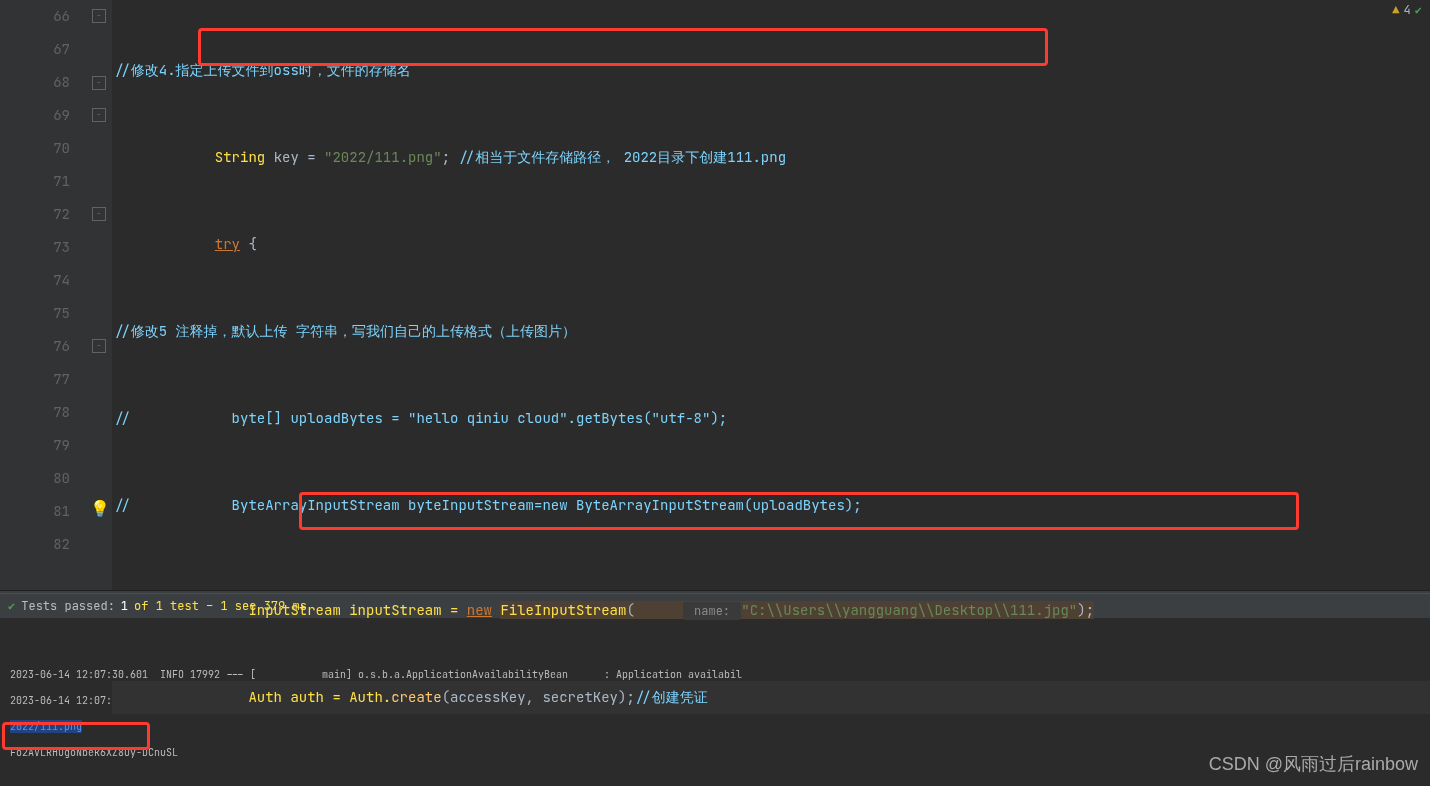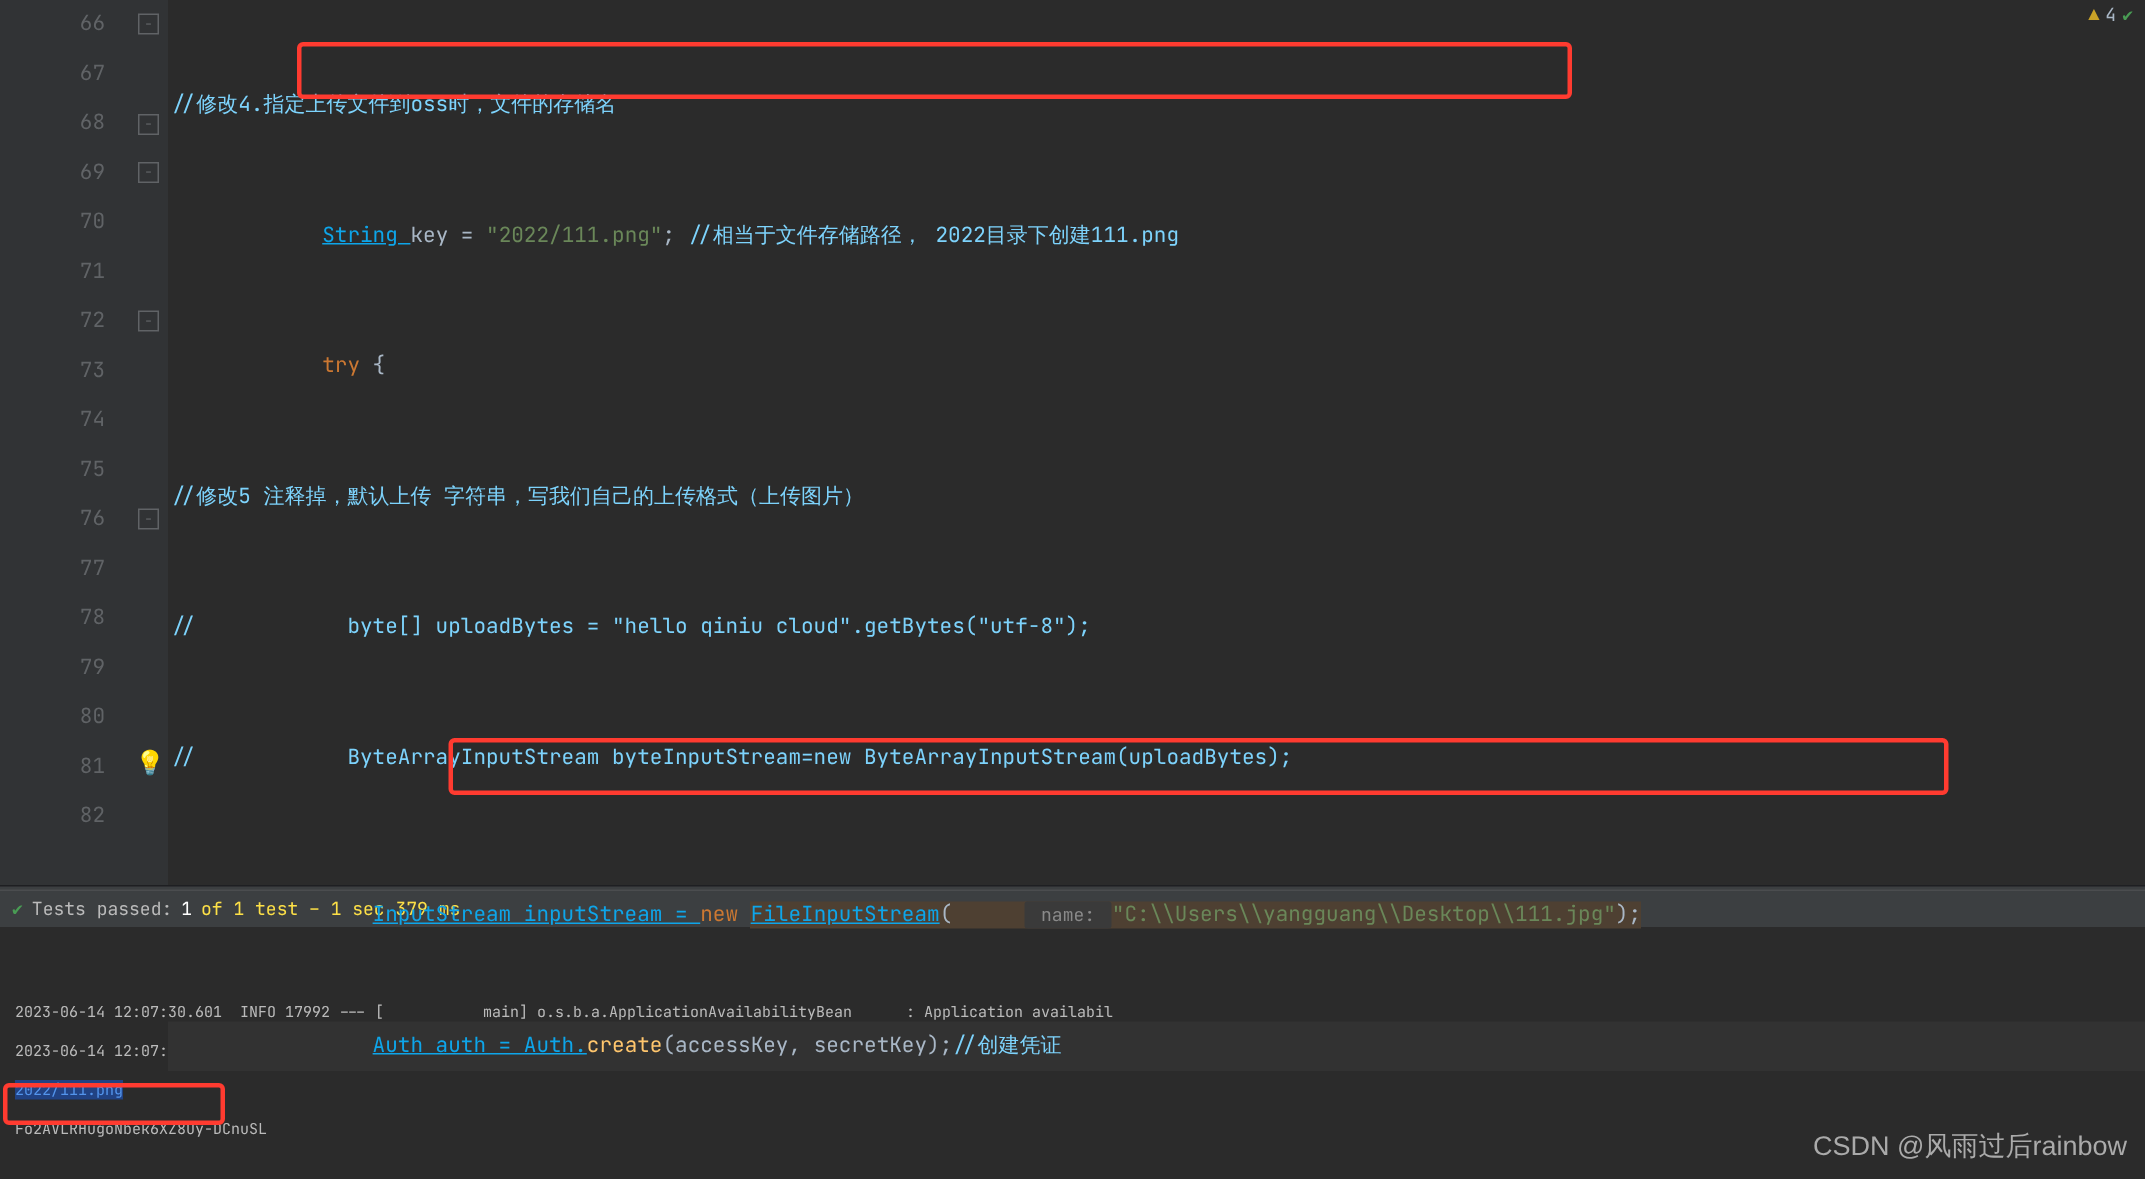--- a/index.html
+++ b/index.html
@@ -56,25 +56,25 @@
       flex: 1;
       position: relative;
       white-space: pre;
     }
     .code-line {
       height: 33px;
       line-height: 33px;
       position: relative;
       padding-left: 2px;
     }
-    .kw { color: #cc7832; }
+    .kw { color: #cc7832; text-decoration: underline; }
     .str { color: #6a8759; }
     .com { color: #7dd3fc; }
     .method { color: #ffc66d; }
-    .cls { color: #0ea5e9; text-decoration: underline; }
+    .cls { color: #fde047; }
     .ident { color: #a9b7c6; }
     .highlight-call {
       background: #4e4032;
     }
     .param-name-bg {
       background: #3a3a3a;
       color: #8a8a8a;
       font-style: normal;
       font-size: 12px;
       padding: 1px 4px;

